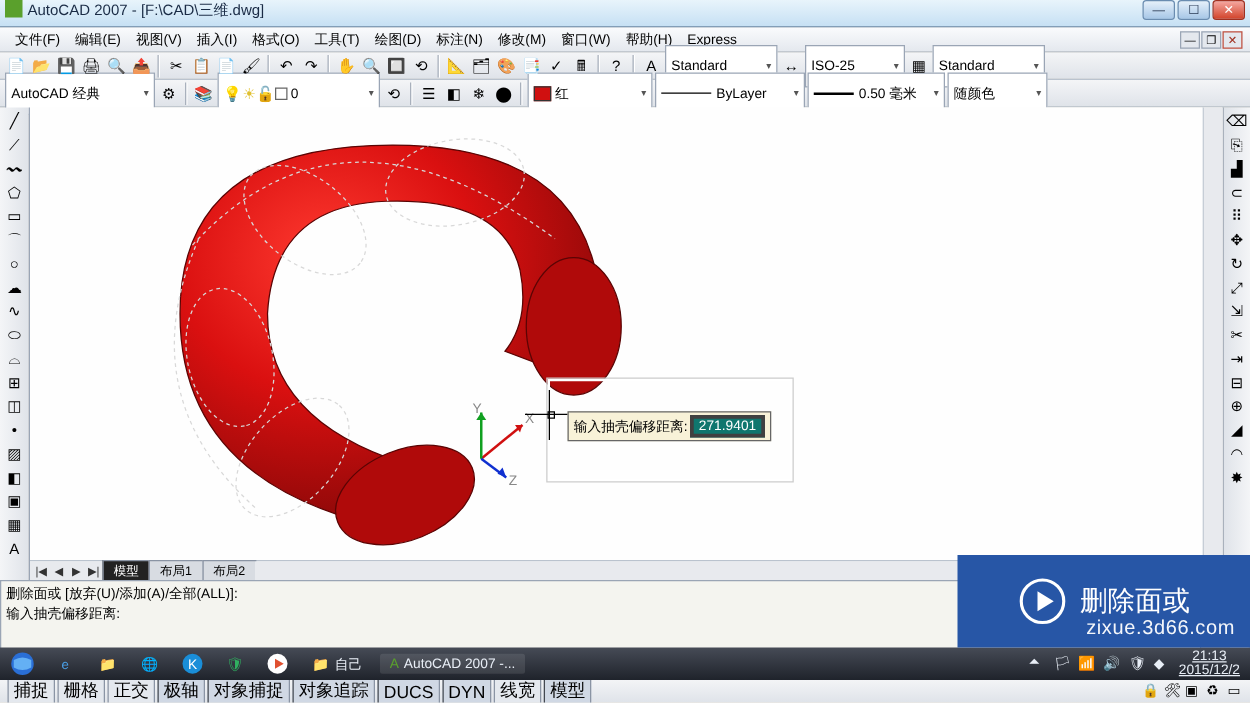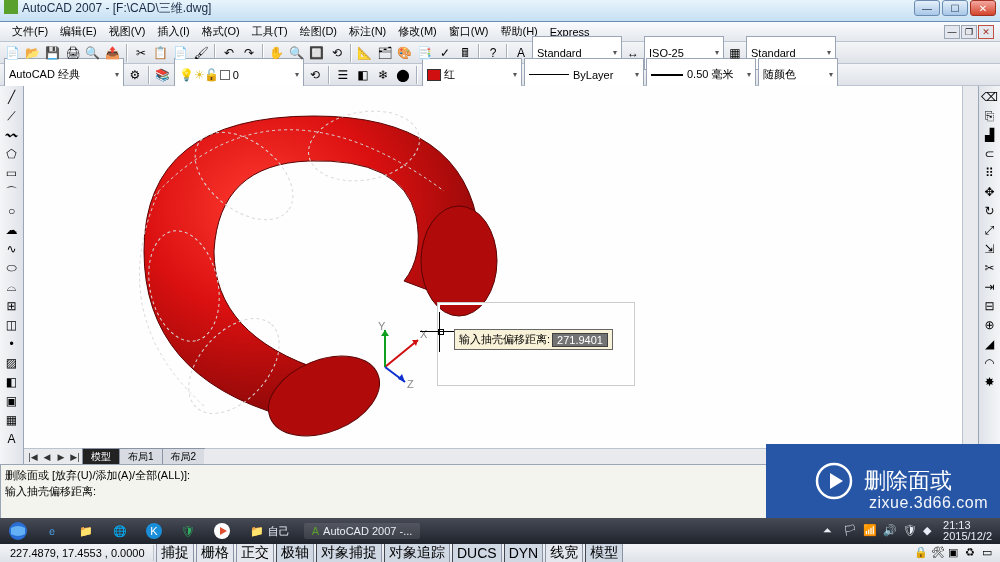--- a/index.html
+++ b/index.html
@@ -56,30 +56,30 @@
 .sb-btn.on { border-style: inset; background: #d0d8e4; }
 .sb-right { margin-left: auto; display: flex; align-items: center; gap: 3px; }
 .sb-tray { width: 14px; height: 14px; }
 
 .taskbar { position: absolute; left: 0; right: 0; bottom: 18px; height: 26px; background: linear-gradient(#464b56, #1f232b); display: flex; align-items: center; padding: 0 4px; gap: 6px; }
 .tb-icon { width: 28px; height: 22px; border-radius: 3px; display: flex; align-items: center; justify-content: center; cursor: pointer; }
 .tb-task { display: flex; align-items: center; gap: 4px; padding: 2px 8px; color: #e8eef6; font-size: 11px; border-radius: 2px; }
 .tb-task.active { background: rgba(255,255,255,0.1); }
 .tray { margin-left: auto; display: flex; align-items: center; gap: 6px; color: #e8eef6; font-size: 10px; }
 .tray-icon { width: 14px; height: 14px; }
-.clock { text-align: left; line-height: 11px; padding-right: 4px; }
+.clock { text-align: center; line-height: 11px; padding-right: 4px; text-decoration: underline; }
 
 .watermark { position: absolute; right: 0; bottom: 44px; width: 234px; height: 74px; background: #2756a6; color: #fff; display: flex; align-items: center; justify-content: center; gap: 10px; z-index: 50; }
 .watermark svg { width: 40px; height: 40px; }
 .wm-text { font-size: 22px; }
 .wm-url { position: absolute; bottom: 6px; right: 12px; font-size: 16px; letter-spacing: 0.5px; opacity: 0.95; }
 
 .dyn-input-region { position: absolute; left: 414px; top: 217px; width: 196px; height: 82px; border: 2px solid #fff; outline: 1px solid #ccc; }
 .dyn-prompt { position: absolute; left: 430px; top: 243px; background: #f8f2d8; border: 1px solid #666; padding: 2px 4px; font-size: 11px; display: flex; align-items: center; }
-.dyn-value { background: #737373; color: #fff; padding: 0 4px; border: 1px solid #404040; margin-left: 2px; }
+.dyn-value { background: #0f766e; color: #fff; padding: 0 4px; border: 3px solid #404040; margin-left: 2px; }
 
 .cursor-cross { position: absolute; left: 396px; top: 226px; width: 40px; height: 40px; pointer-events: none; }
 .cursor-cross::before, .cursor-cross::after { content: ""; position: absolute; background: #000; }
 .cursor-cross::before { left: 19px; top: 0; width: 1px; height: 40px; }
 .cursor-cross::after { top: 19px; left: 0; height: 1px; width: 40px; }
 .cursor-box { position: absolute; left: 414px; top: 243px; width: 6px; height: 6px; border: 1px solid #000; }
 
 .ucs { position: absolute; left: 336px; top: 236px; pointer-events: none; }
 
 
@@ -459,21 +459,20 @@
 
 <div class="cmd-area">
   <div class="cmd-text">
     <div>删除面或 [放弃(U)/添加(A)/全部(ALL)]:</div>
     <div>输入抽壳偏移距离:</div>
   </div>
   <div class="cmd-scroll"></div>
 </div>
 
 <div class="statusbar">
-  <div class="sb-cell coords">227.4879, 17.4553 , 0.0000</div>
   <div class="sb-btn">捕捉</div>
   <div class="sb-btn">栅格</div>
   <div class="sb-btn">正交</div>
   <div class="sb-btn on">极轴</div>
   <div class="sb-btn on">对象捕捉</div>
   <div class="sb-btn on">对象追踪</div>
   <div class="sb-btn on">DUCS</div>
   <div class="sb-btn on">DYN</div>
   <div class="sb-btn">线宽</div>
   <div class="sb-btn on">模型</div>

